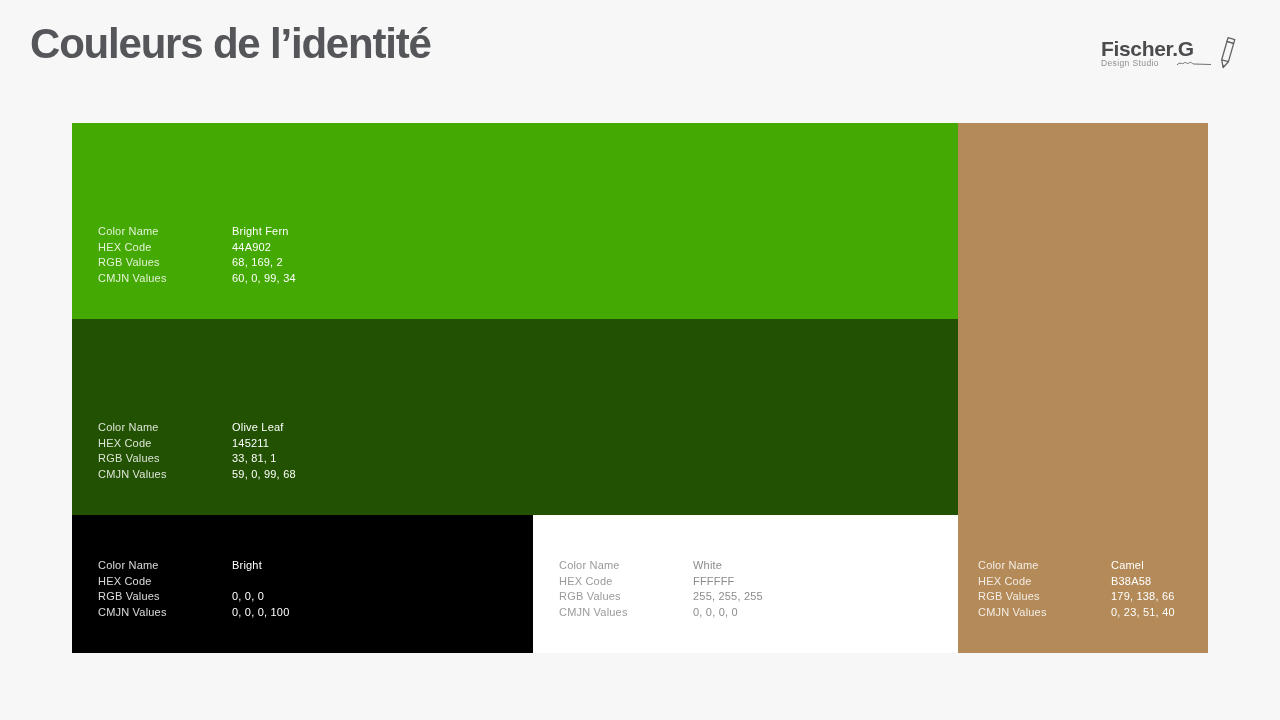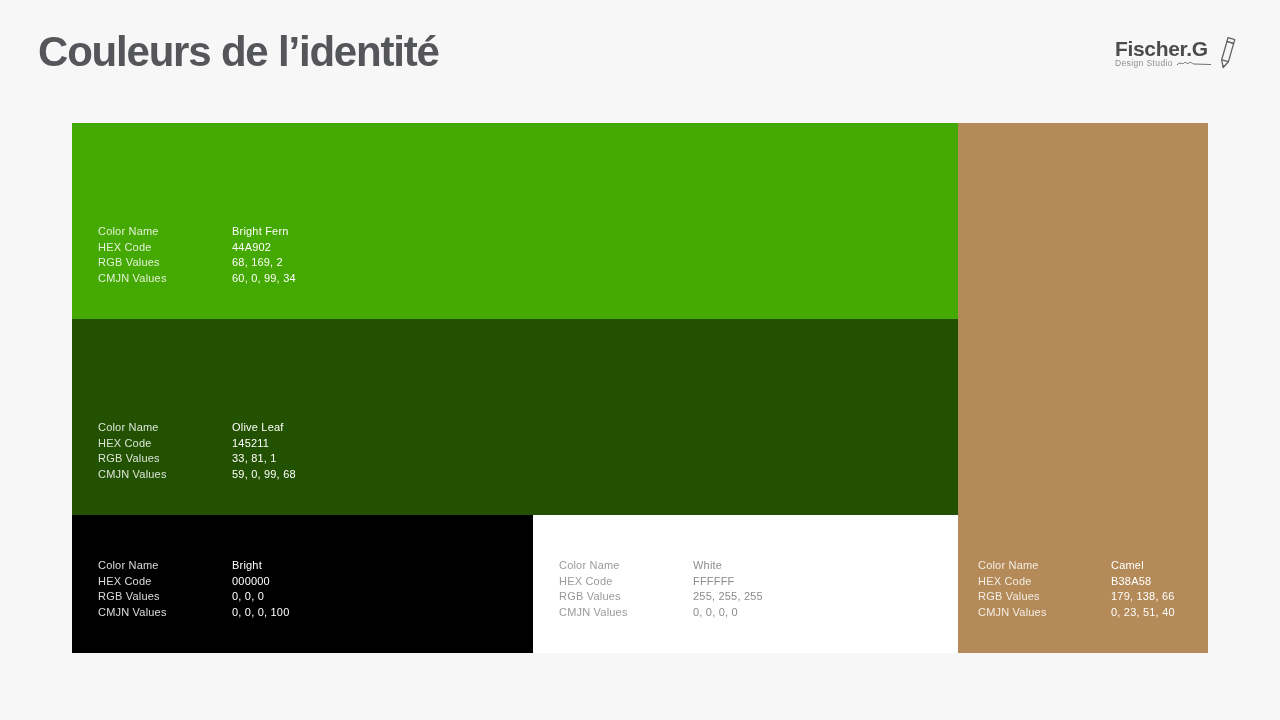--- a/index.html
+++ b/index.html
@@ -15,21 +15,21 @@
     position: relative;
     width: 1280px;
     height: 720px;
     background: #f7f7f8;
   }
   
   .page-title {
     position: absolute;
     left: 30px;
     top: 20px;
-    margin: 8px;
+    margin: 0;
     font-size: 42px;
     font-weight: 700;
     letter-spacing: -1.2px;
     color: #55565a;
   }
   .logo {
     position: absolute;
     top: 40px;
     right: 42px;
     display: flex;
@@ -37,21 +37,21 @@
     gap: 4px;
   }
   .logo-text { display: flex; flex-direction: column; }
   .logo-name {
     font-size: 21px;
     font-weight: 700;
     letter-spacing: -0.3px;
     color: #4c4c4f;
     line-height: 17px;
   }
-  .logo-sub-row { display: flex; align-items: center; gap: 3px; margin-top: 1px; }
+  .logo-sub-row { display: flex; align-items: center; gap: 17px; margin-top: 1px; }
   .logo-sub {
     font-size: 8.5px;
     color: #8f8f91;
     letter-spacing: 0.4px;
     white-space: nowrap;
   }
   .logo-squiggle { display: block; }
   .logo-pencil { display: block; margin-top: -4px; }
   
   .palette {
@@ -164,21 +164,20 @@
     </section>
 
     <section class="swatch swatch-black light-text" style="background-color: rgb(0, 0, 0);">
       <div class="specs">
         <div class="spec-row">
           <span class="spec-label">Color Name</span>
           <span class="spec-value">Bright</span>
         </div>
         <div class="spec-row">
           <span class="spec-label">HEX Code</span>
-          <span class="spec-value">000000</span>
         </div>
         <div class="spec-row">
           <span class="spec-label">RGB Values</span>
           <span class="spec-value">0, 0, 0</span>
         </div>
         <div class="spec-row">
           <span class="spec-label">CMJN Values</span>
           <span class="spec-value">0, 0, 0, 100</span>
         </div>
       </div>

